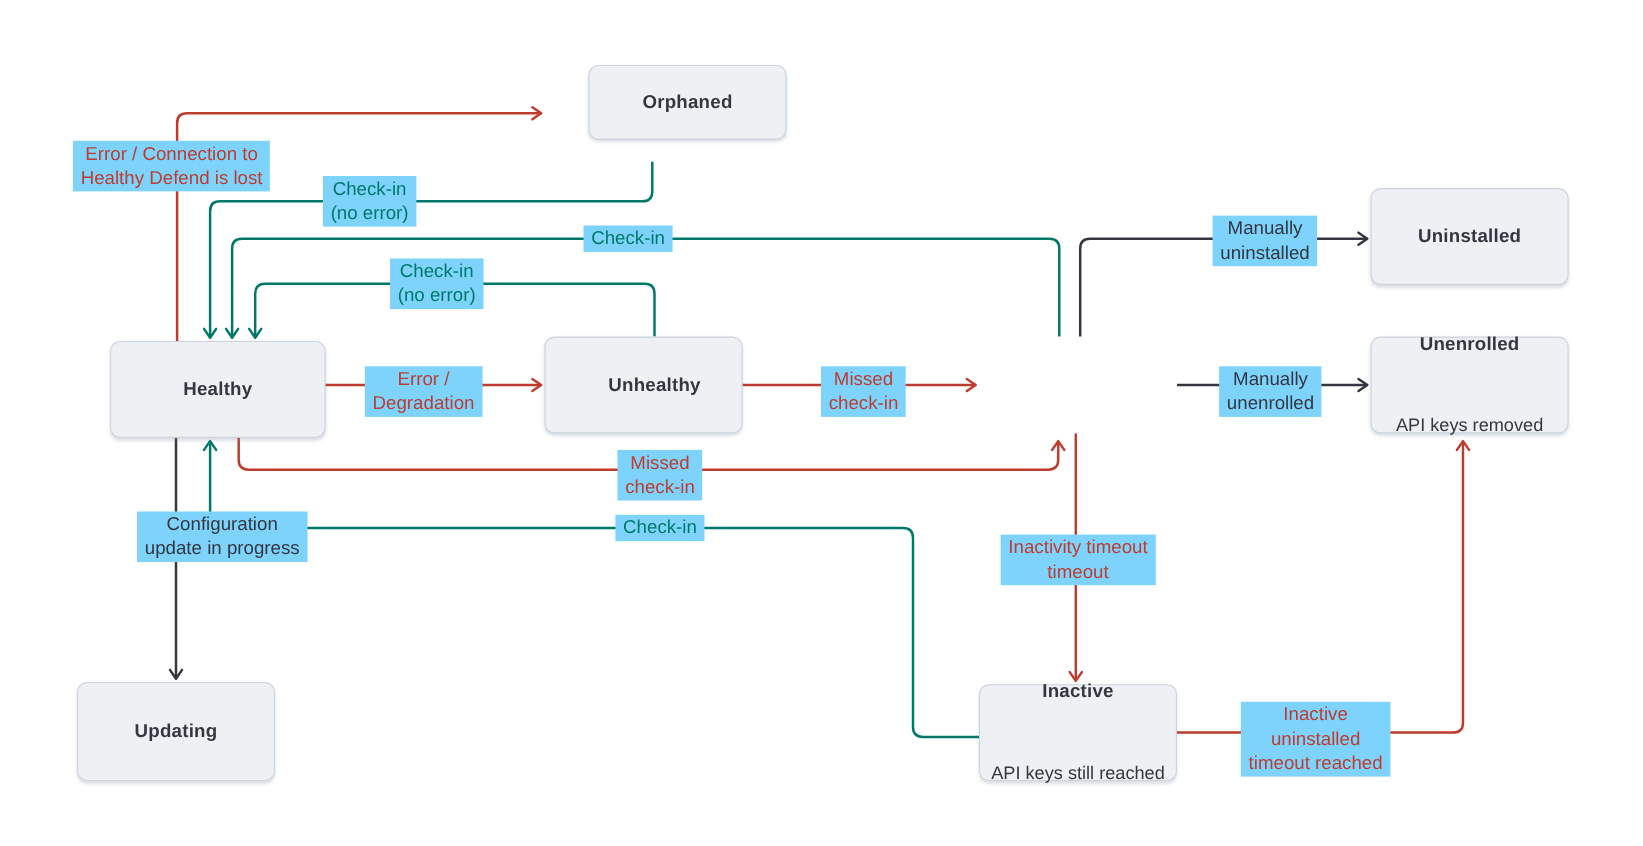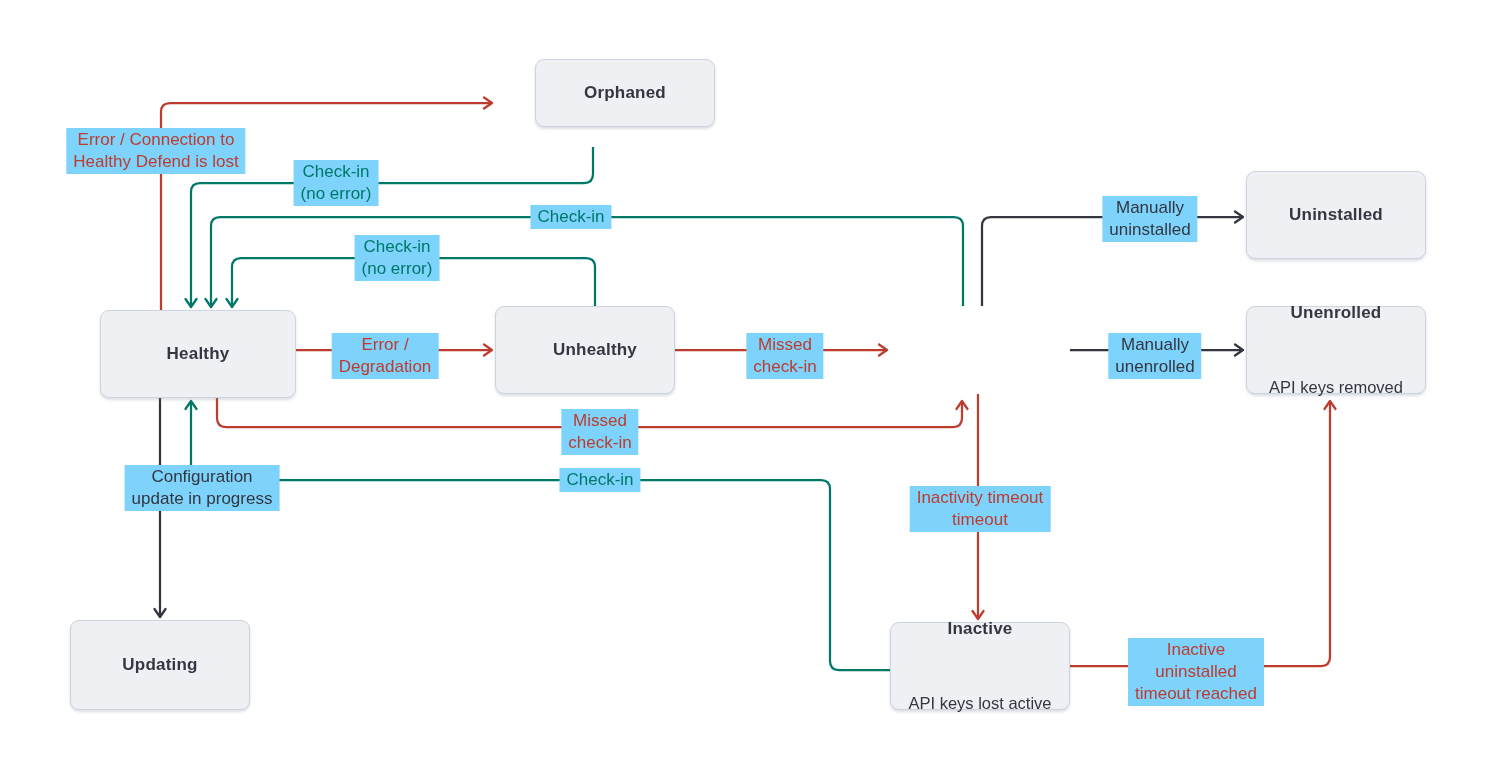--- a/index.html
+++ b/index.html
@@ -150,15 +150,15 @@
     </div>
     <div class="node" style="left: 1246px; top: 306px; width: 180px; height: 88px; background: rgb(238, 240, 243); border-color: rgb(204, 212, 224); color: rgb(52, 55, 65);">
       <div class="node-title">Unenrolled</div>
       <div class="node-sub">API keys removed</div>
     </div>
     <div class="node" style="left: 70px; top: 620px; width: 180px; height: 90px; background: rgb(238, 240, 243); border-color: rgb(204, 212, 224); color: rgb(52, 55, 65);">
       <div class="node-title">Updating</div>
     </div>
     <div class="node" style="left: 890px; top: 622px; width: 180px; height: 88px; background: rgb(238, 240, 243); border-color: rgb(204, 212, 224); color: rgb(52, 55, 65);">
       <div class="node-title">Inactive</div>
-      <div class="node-sub">API keys lost active</div>
+      <div class="node-sub">API keys still reached</div>
     </div>
   </div>
 
 </body></html>

